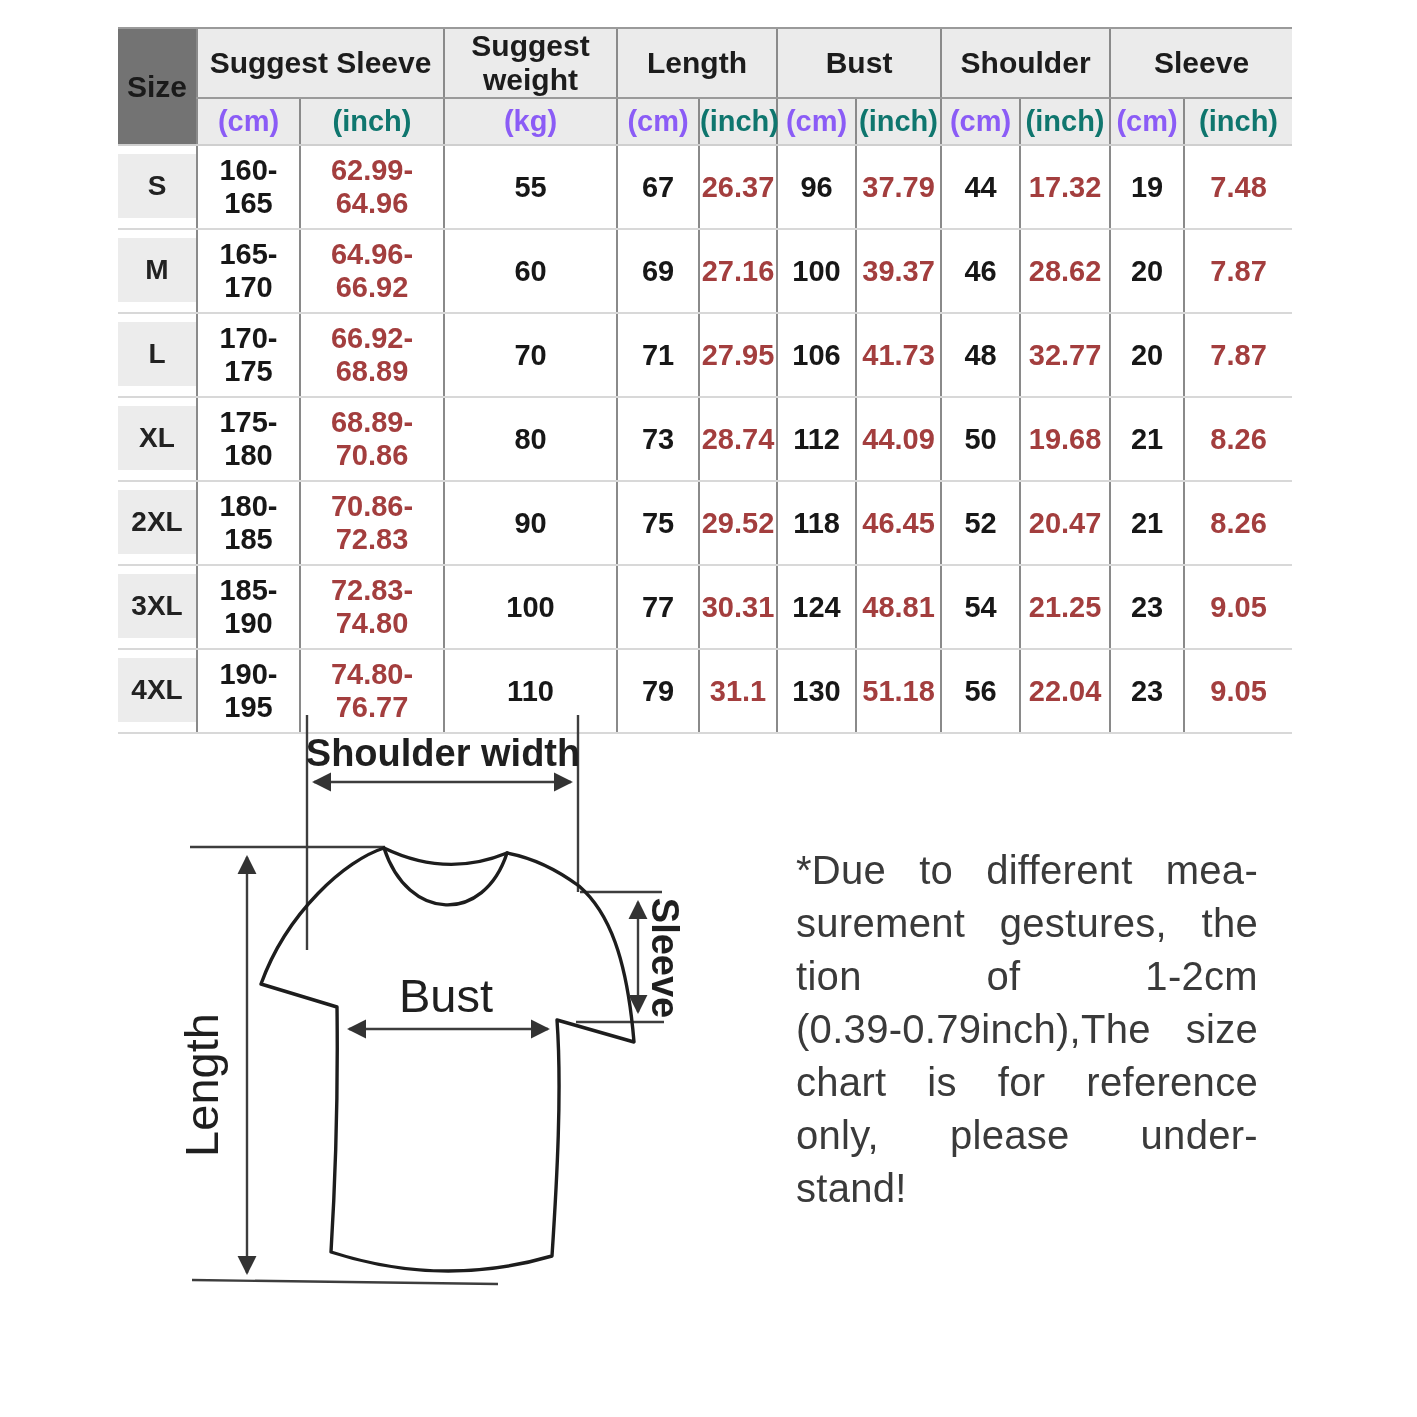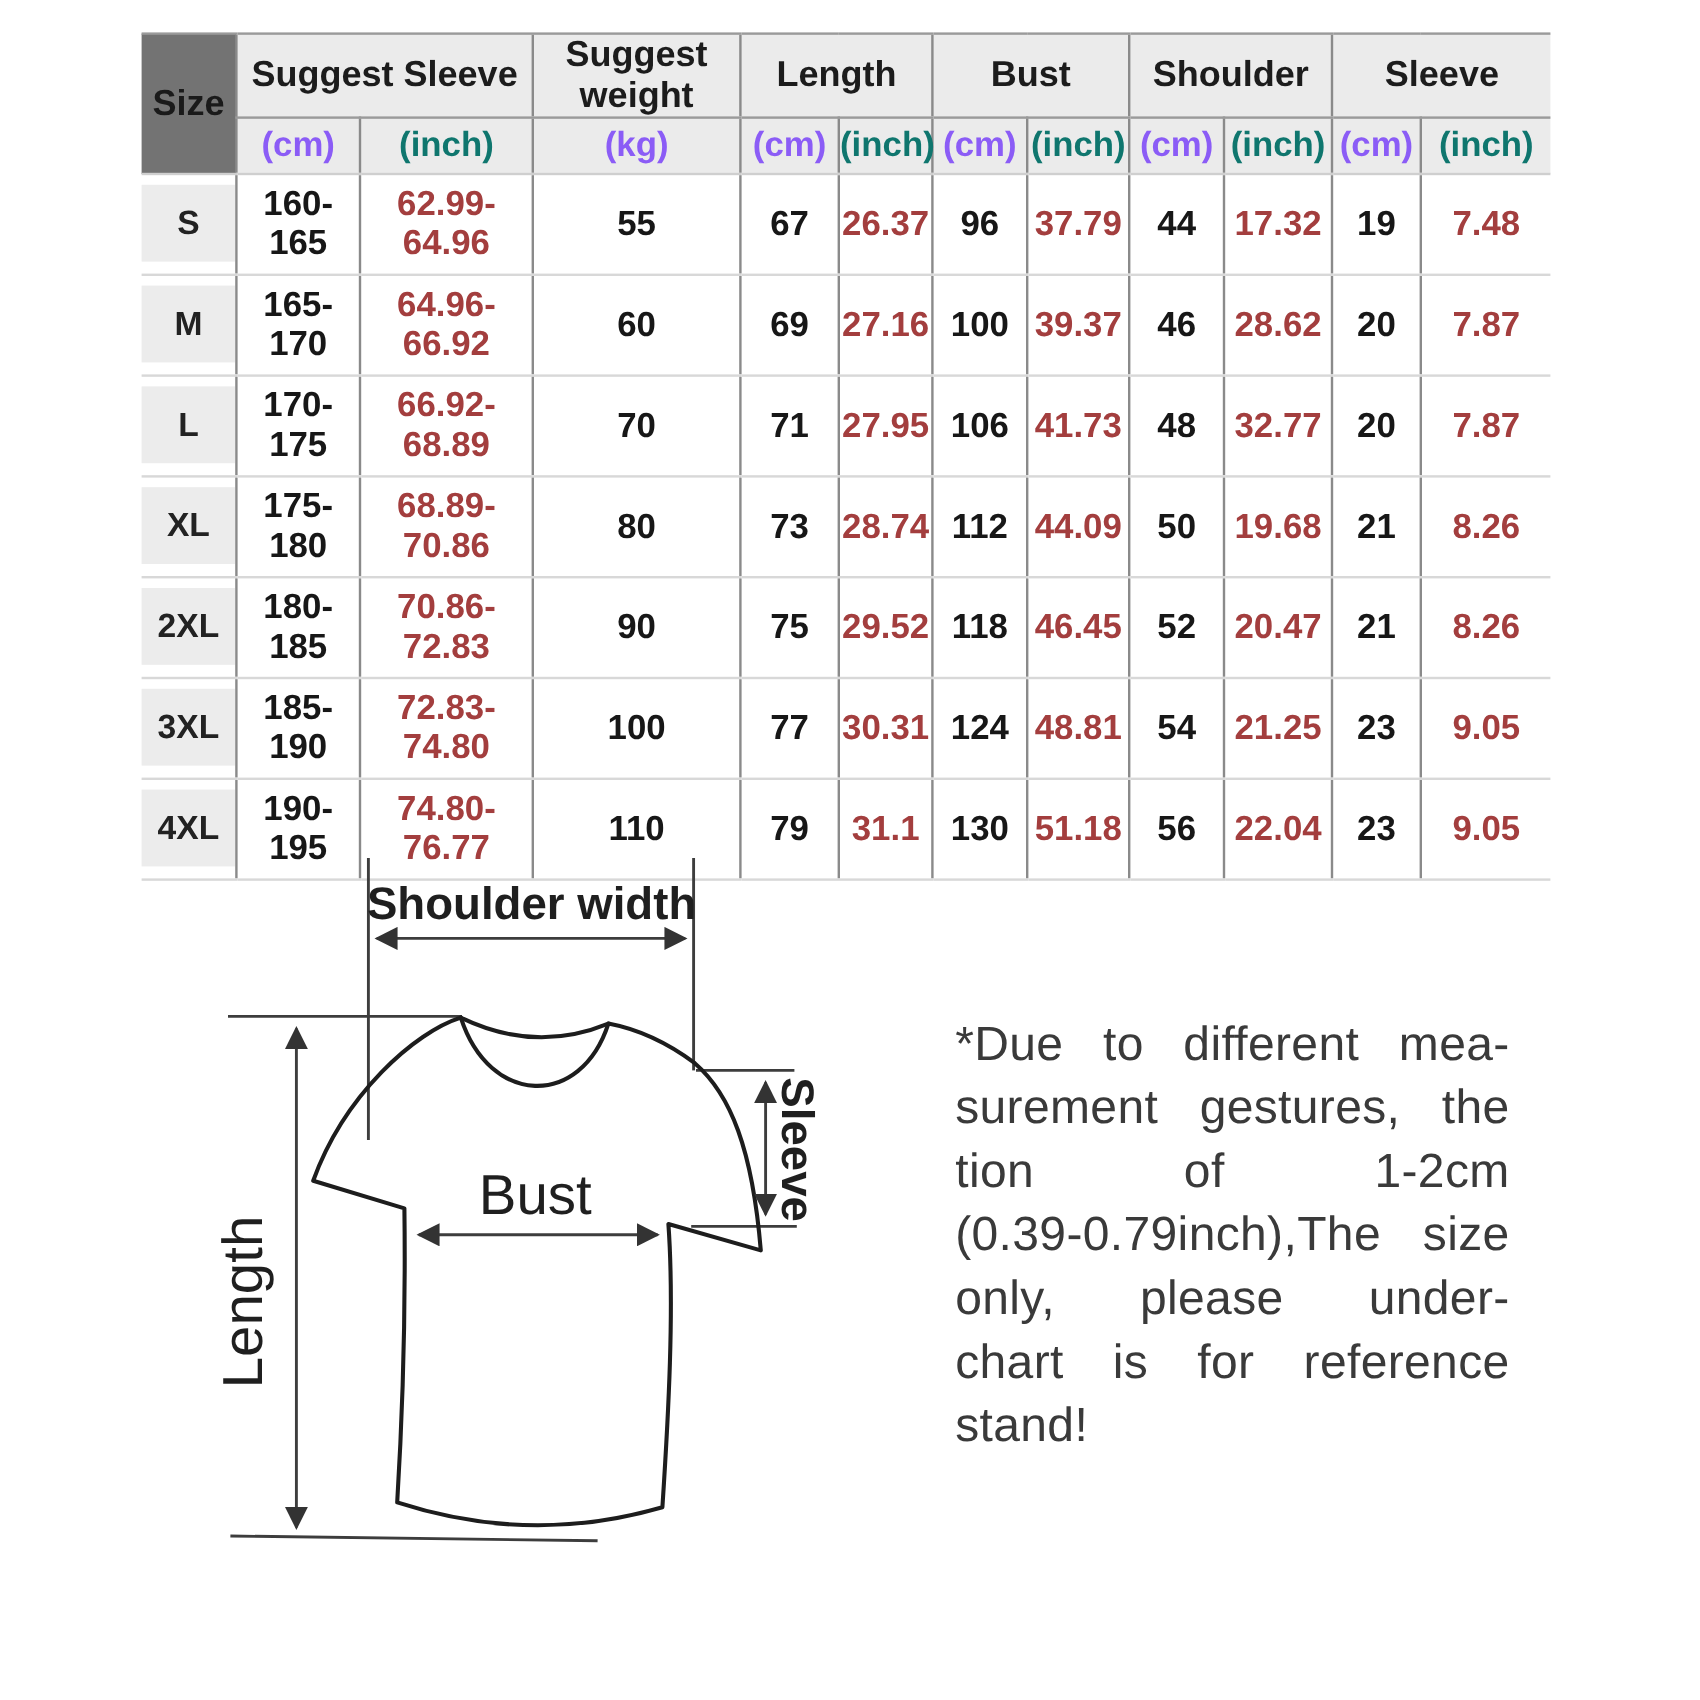--- a/index.html
+++ b/index.html
@@ -230,18 +230,18 @@
       <text class="lbl-big" transform="translate(68 385) rotate(-90)" text-anchor="middle">Length</text>
       <text class="lbl-med" transform="translate(502 258) rotate(90)" text-anchor="middle">Sleeve</text>
     </svg>
   </div>
 
   <div class="disclaimer">
     <div class="just">*Due to different mea-</div>
     <div class="just">surement gestures, the</div>
     <div class="just">tion of 1-2cm</div>
     <div class="just">(0.39-0.79inch),The size</div>
+    <div class="just">chart is for reference</div>
     <div class="just">only, please under-</div>
-    <div class="just">chart is for reference</div>
     <div>stand!</div>
   </div>
 
 </div>
 
 </body></html>

